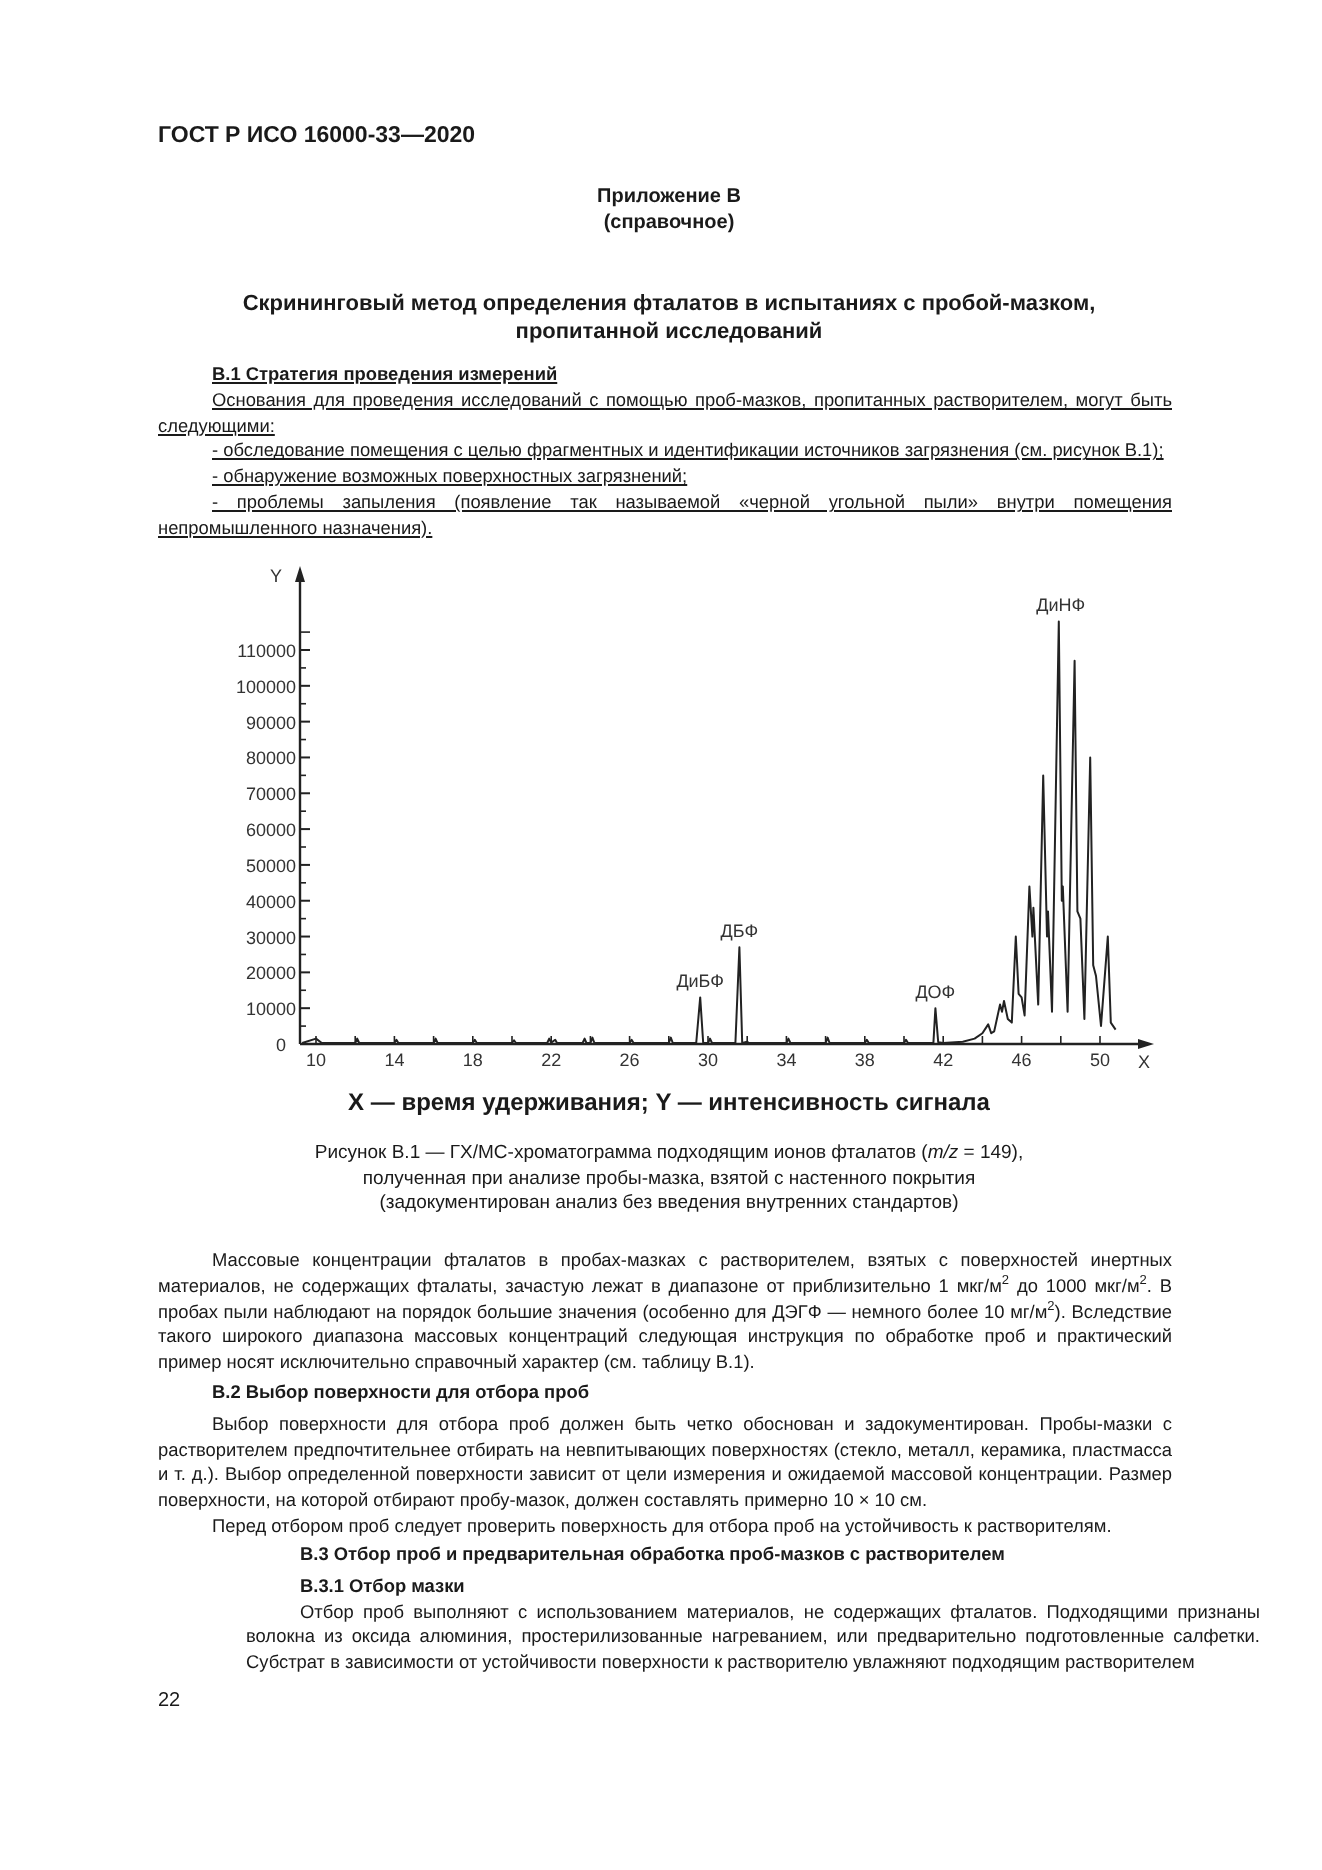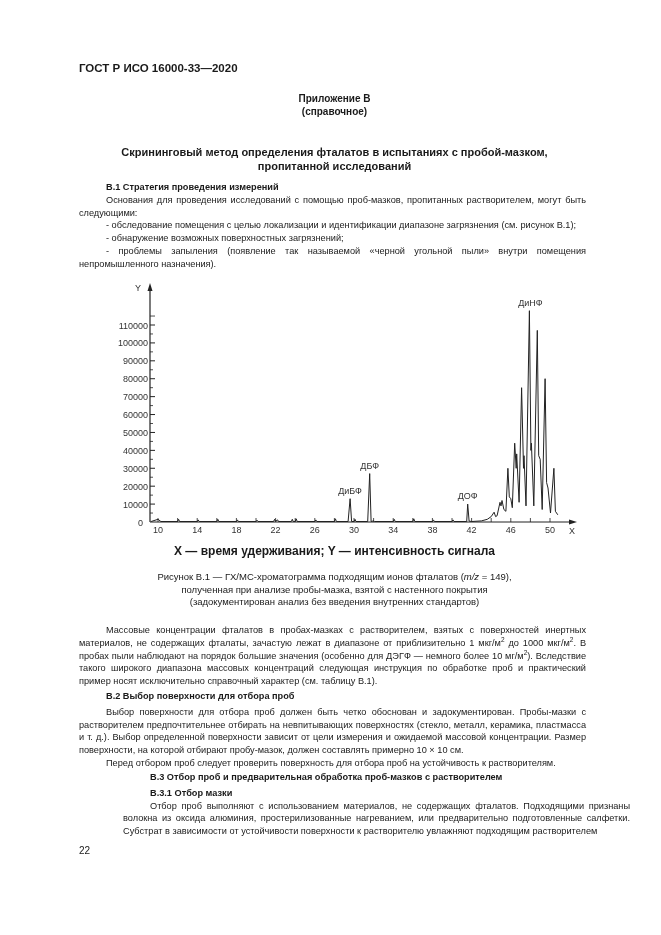--- a/index.html
+++ b/index.html
@@ -28,24 +28,24 @@
 <div class="abs center appx">
   <div>Приложение В</div>
   <div>(справочное)</div>
 </div>
 
 <div class="abs center title">
   <div>Скрининговый метод определения фталатов в испытаниях с пробой-мазком,</div>
   <div>пропитанной исследований</div>
 </div>
 
-<div class="abs body-text" style="top:181px;">
+<div class="abs body-text" style="top:181px;text-decoration:underline;">
   <p class="h2">В.1 Стратегия проведения измерений</p>
   <p class="ind">Основания для проведения исследований с помощью проб-мазков, пропитанных растворителем, могут быть следующими:</p>
-  <p class="ind">- обследование помещения с целью локализации и идентификации диапазоне загрязнения (см. рисунок В.1);</p>
+  <p class="ind">- обследование помещения с целью фрагментных и идентификации источников загрязнения (см. рисунок В.1);</p>
   <p class="ind">- обнаружение возможных поверхностных загрязнений;</p>
   <p class="ind">- проблемы запыления (появление так называемой «черной угольной пыли» внутри помещения непромышленного назначения).</p>
 </div>
 
 <svg class="abs" style="left:0; top:280px;" width="661" height="262">
   <g id="axes">
     <line x1="150" y1="242" x2="150" y2="8" stroke="#222" stroke-width="1.2"></line>
     <polygon points="150,3 147.5,11 152.5,11" fill="#222"></polygon>
     <line x1="150" y1="242" x2="572" y2="242" stroke="#222" stroke-width="1.2"></line>
     <polygon points="577,242 569,239.5 569,244.5" fill="#222"></polygon>

